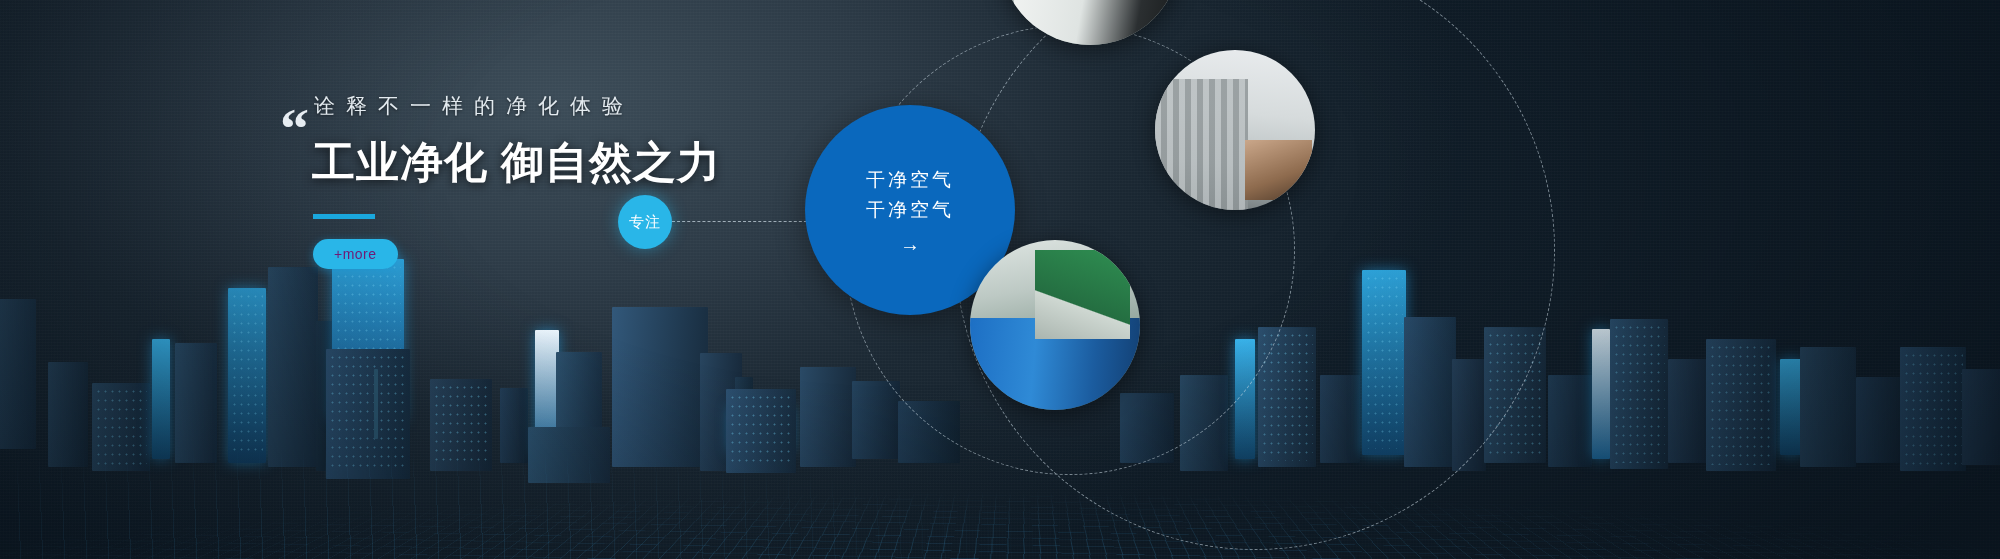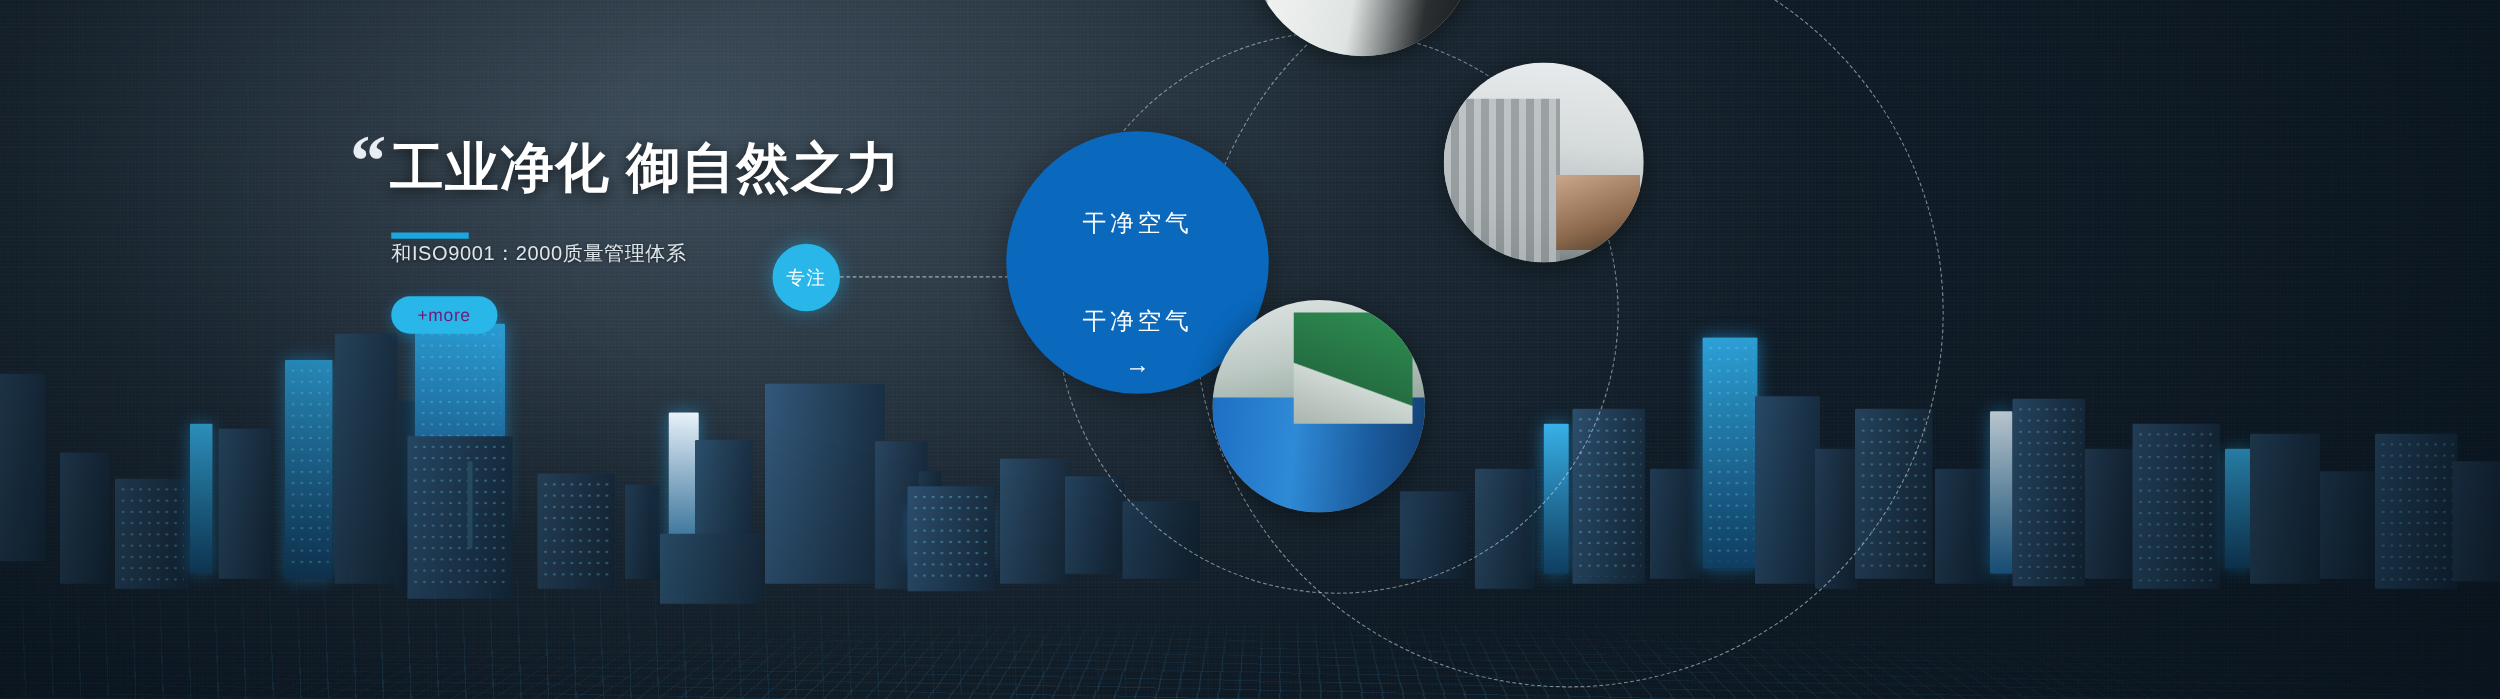--- a/index.html
+++ b/index.html
@@ -119,21 +119,21 @@
     border-top:1px dashed rgba(208,222,232,.7);
   }
 
   .main-circle {
     position:absolute; left:205px; top:165px;
     width:210px; height:210px; border-radius:50%;
     background:#0a68bd;
     display:flex; flex-direction:column; align-items:center; justify-content:center;
     color:#fff; box-shadow:0 6px 30px rgba(0,0,0,.35);
   }
-  .main-circle .mc-line { font-size:19px; letter-spacing:3px; line-height:30px;margin-top:48px; }
+  .main-circle .mc-line { font-size:19px; letter-spacing:3px; line-height:30px; }
   .main-circle .mc-arrow { margin-top:8px; font-size:20px; letter-spacing:0; }
 
   .photo {
     position:absolute; border-radius:50%; overflow:hidden;
     box-shadow:0 4px 22px rgba(0,0,0,.45);
   }
   .photo-1 { left:400px; top:-75px; width:180px; height:180px; }
   .photo-2 { left:555px; top:110px; width:160px; height:160px; }
   .photo-3 { left:370px; top:300px; width:170px; height:170px; }
   .ph-inner { position:absolute; inset:0; }
@@ -236,23 +236,23 @@
     <div class="bldg" style="left:1962px;bottom:94px;width:48px;height:96px;background:linear-gradient(95deg,#27435d,#142434);"></div>
 
     <div class="terrain"></div>
     <div class="terrain2"></div>
   </div>
 
   <div class="vignette"></div>
 
   <div class="text-block">
     <div class="quote-mark">“</div>
+    <div class="kicker">诠释不一样的净化体验</div>
     <div class="headline">工业净化 御自然之力</div>
     <div class="rule"></div>
-    <div class="desc" style="margin-top:0">和ISO9001：2000质量管理体系</div>
     <button class="more-btn">+more</button>
   </div>
 
   <div class="diagram">
     <div class="ring ring-a"></div>
     <div class="ring ring-b"></div>
     <div class="connector"></div>
 
     <div class="focus-badge">专注</div>
 

